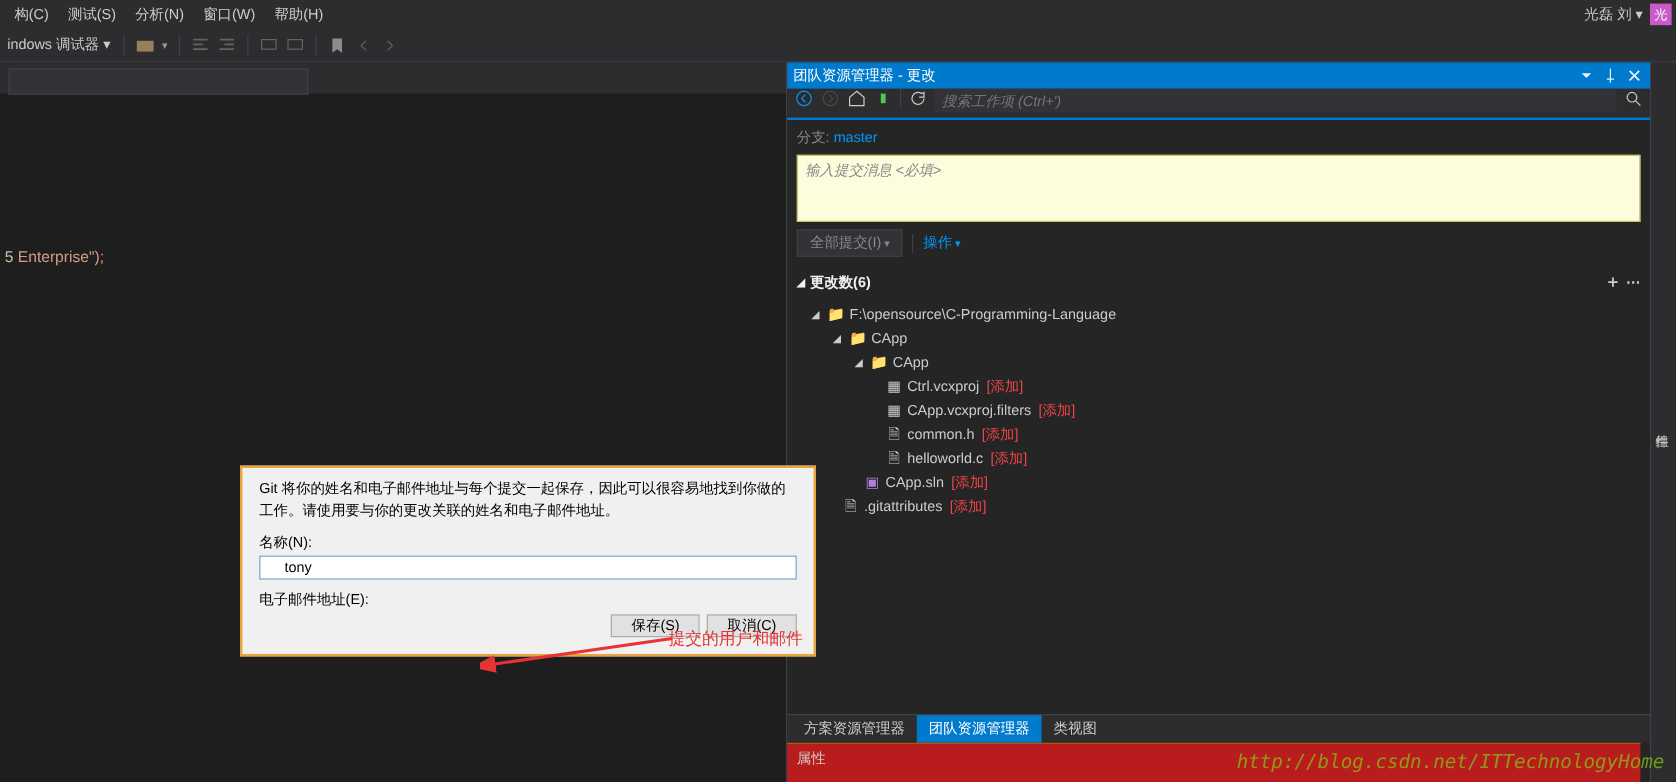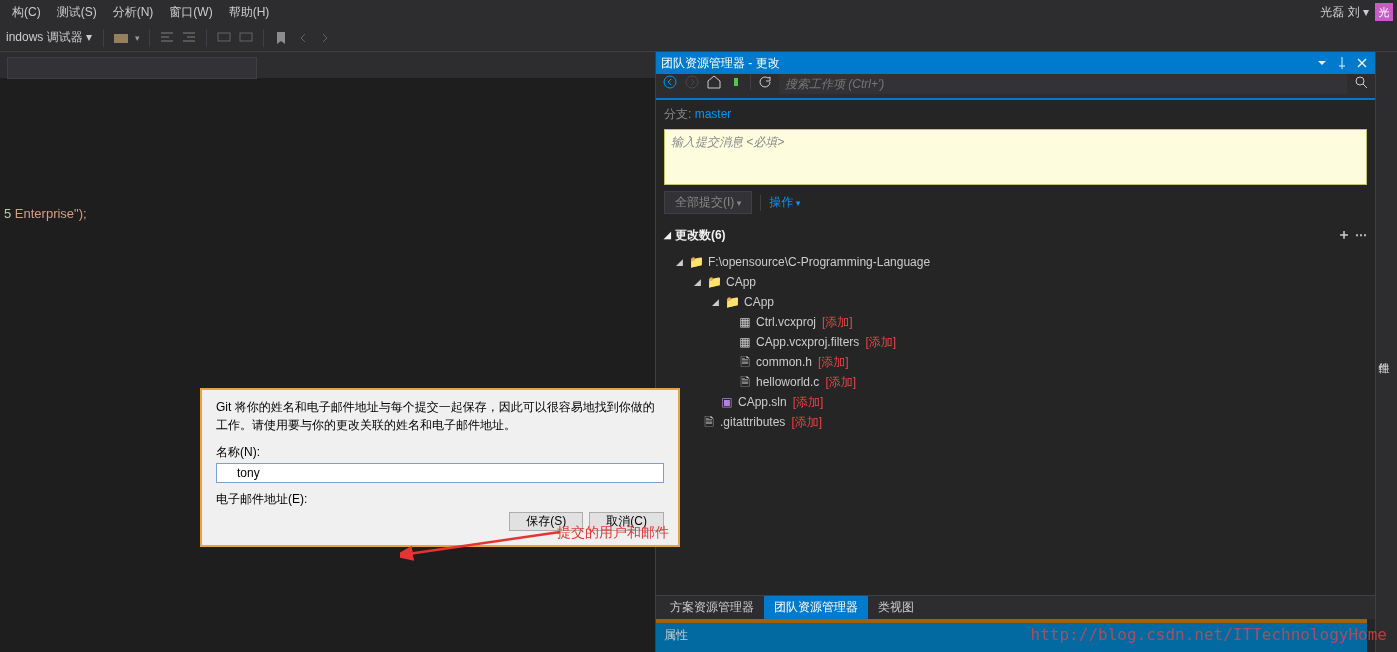--- a/index.html
+++ b/index.html
@@ -66,21 +66,21 @@
 .tree-icon { width: 14px; height: 14px; display: inline-flex; align-items: center; justify-content: center; }
 .folder-icon { color: #dcb67a; }
 .file-icon { color: #ccc; }
 .tree-label { color: #ccc; }
 .tree-status { color: #ef4444; margin-left: 2px; }
 
 
 .bottom-tabs { position: absolute; bottom: 33px; left: 0; right: 0; height: 24px; background: #2d2d30; display: flex; align-items: center; padding-left: 4px; border-top: 1px solid #3f3f46; }
 .bottom-tab { padding: 3px 10px; color: #ccc; font-size: 12px; }
 .bottom-tab.active { background: #007acc; color: #fff; }
-.props-panel { position: absolute; bottom: 0; left: 0; right: 8px; height: 33px; background: #0369a1; border-top: 4px solid #a16207; padding: 4px 8px; color: #ccc; }
+.props-panel { position: absolute; bottom: 0; left: 0; right: 8px; height: 33px; background: #b91c1c; border-top: 1px solid #a16207; padding: 4px 8px; color: #ccc; }
 
 
 .far-right { width: 22px; background: #2d2d30; border-left: 1px solid #3f3f46; display: flex; flex-direction: column; align-items: center; padding-top: 4px; gap: 6px; color: #ccc; font-size: 11px; writing-mode: vertical-lr; }
 
 
 .dialog { position: absolute; left: 200px; top: 388px; width: 480px; background: #f0f0f0; border: 2px solid #e8a33d; color: #000; z-index: 100; font-size: 12px; }
 .dialog-title { padding: 6px 10px; display: flex; align-items: center; }
 .dialog-title span:first-child { flex: 1; }
 .dialog-close { font-size: 16px; cursor: pointer; font-weight: bold; }
 .dialog-body { padding: 8px 14px 14px; }
@@ -89,21 +89,21 @@
 .dialog-input { width: 100%; padding: 2px 20px; border: 1px solid #7a9fd4; font-size: 12px; margin-bottom: 8px; height: 20px; }
 .dialog-buttons { display: flex; justify-content: flex-end; gap: 6px; margin-top: 4px; }
 .dialog-btn { padding: 0 16px; background: #e1e1e1; border: 1px solid #adadad; font-size: 12px; cursor: pointer; }
 
 
 .annotation { position: absolute; left: 405px; top: 525px; z-index: 200; pointer-events: none; }
 .annotation svg { position: absolute; }
 .annotation-text { position: absolute; left: 152px; top: -1px; color: #e63434; font-size: 14px; white-space: nowrap; }
 
 
-.watermark { position: absolute; right: 10px; bottom: 8px; color: #ef4444; font-family: Consolas, monospace; font-size: 16px; opacity: 0.7; z-index: 50; }
+.watermark { position: absolute; right: 10px; bottom: 8px; color: #84cc16; font-family: Consolas, monospace; font-size: 16px; font-style: italic; opacity: 0.7; z-index: 50; }
 </style>
 </head>
 <body>
 
 <div class="menubar">
   <div class="menu-item">构(C)</div>
   <div class="menu-item">测试(S)</div>
   <div class="menu-item">分析(N)</div>
   <div class="menu-item">窗口(W)</div>
   <div class="menu-item">帮助(H)</div>

